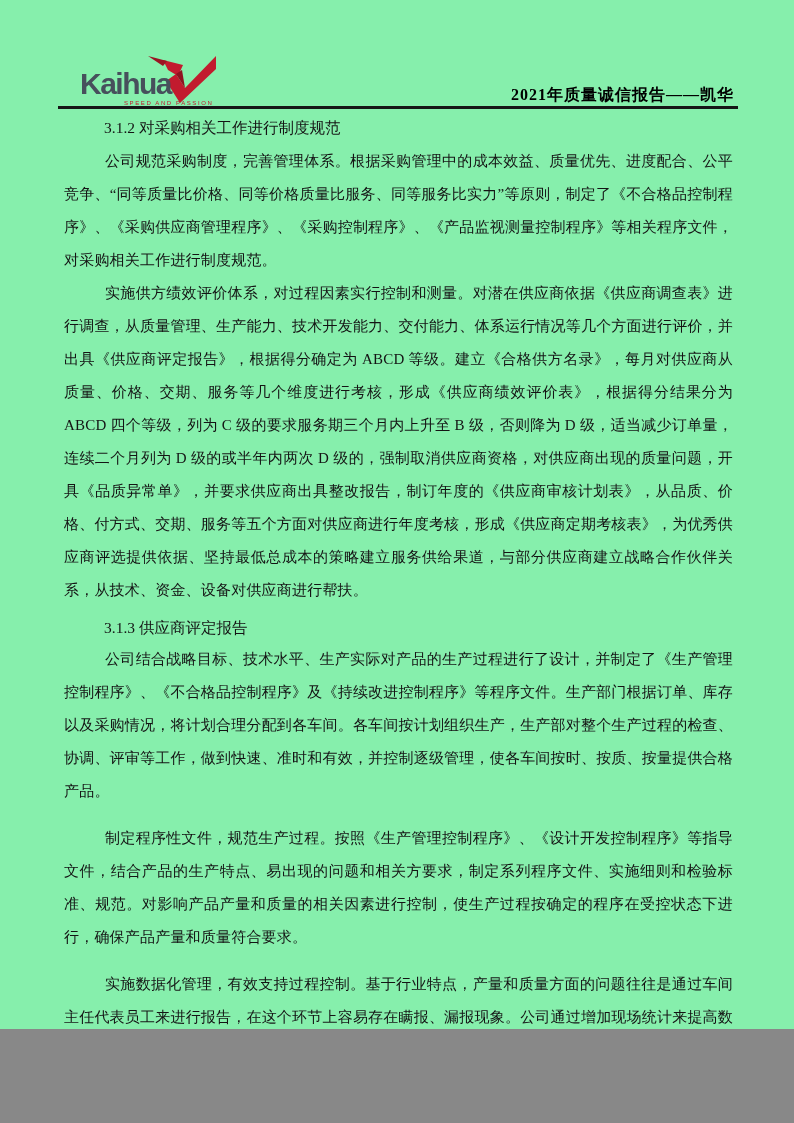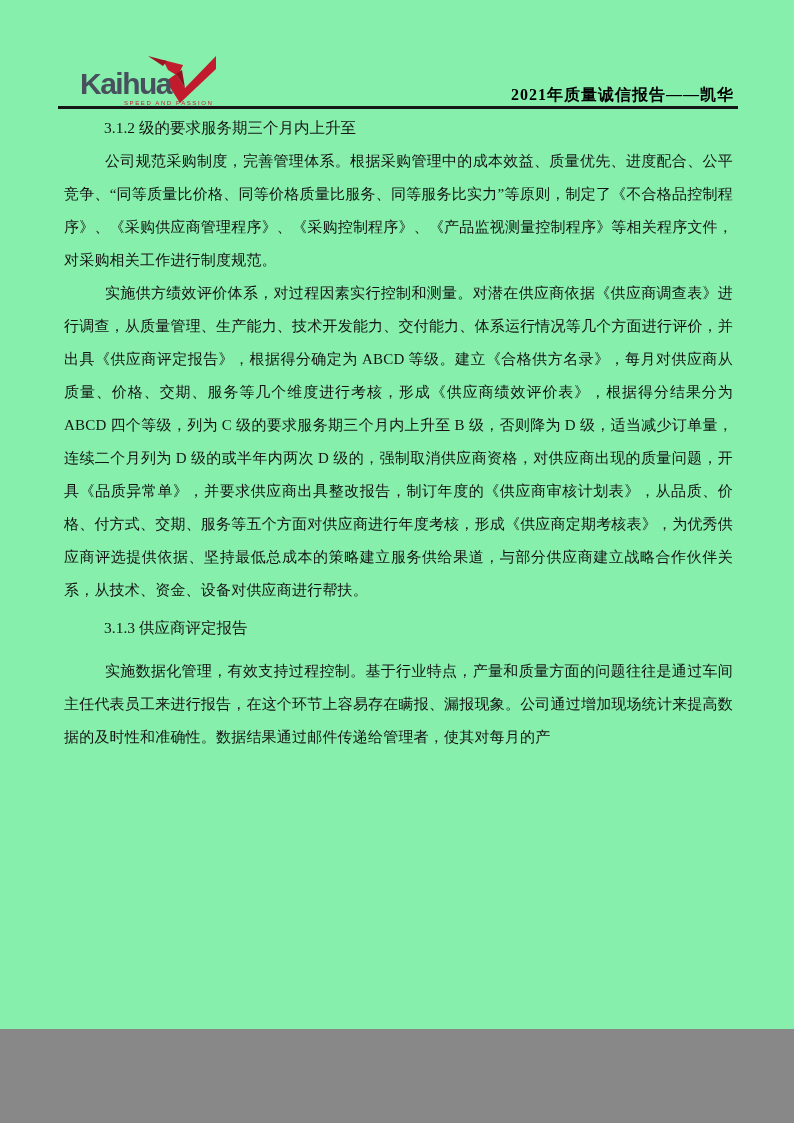--- a/index.html
+++ b/index.html
@@ -68,29 +68,31 @@
       <text x="46" y="52" font-family="Liberation Sans, sans-serif" font-size="6" fill="#c21b2e" letter-spacing="1.6">SPEED AND PASSION</text>
     </svg>
   </div>
 
   <div class="header-title">2021年质量诚信报告——凯华</div>
 
   <div class="header-rule"></div>
 
   <div class="content">
 
-    <h2 class="sec-heading">3.1.2 级的要求服务期三个月内上升至</h2>
+    <h2 class="sec-heading">3.1.2 对采购相关工作进行制度规范</h2>
 
     <p>公司规范采购制度，完善管理体系。根据采购管理中的成本效益、质量优先、进度配合、公平竞争、“同等质量比价格、同等价格质量比服务、同等服务比实力”等原则，制定了《不合格品控制程序》、《采购供应商管理程序》、《采购控制程序》、《产品监视测量控制程序》等相关程序文件，对采购相关工作进行制度规范。</p>
 
     <p>实施供方绩效评价体系，对过程因素实行控制和测量。对潜在供应商依据《供应商调查表》进行调查，从质量管理、生产能力、技术开发能力、交付能力、体系运行情况等几个方面进行评价，并出具《供应商评定报告》，根据得分确定为 ABCD 等级。建立《合格供方名录》，每月对供应商从质量、价格、交期、服务等几个维度进行考核，形成《供应商绩效评价表》，根据得分结果分为 ABCD 四个等级，列为 C 级的要求服务期三个月内上升至 B 级，否则降为 D 级，适当减少订单量，连续二个月列为 D 级的或半年内两次 D 级的，强制取消供应商资格，对供应商出现的质量问题，开具《品质异常单》，并要求供应商出具整改报告，制订年度的《供应商审核计划表》，从品质、价格、付方式、交期、服务等五个方面对供应商进行年度考核，形成《供应商定期考核表》，为优秀供应商评选提供依据、坚持最低总成本的策略建立服务供给果道，与部分供应商建立战略合作伙伴关系，从技术、资金、设备对供应商进行帮扶。</p>
 
     <h2 class="sec-heading second">3.1.3 供应商评定报告</h2>
 
+    <p>公司结合战略目标、技术水平、生产实际对产品的生产过程进行了设计，并制定了《生产管理控制程序》、《不合格品控制程序》及《持续改进控制程序》等程序文件。生产部门根据订单、库存以及采购情况，将计划合理分配到各车间。各车间按计划组织生产，生产部对整个生产过程的检查、协调、评审等工作，做到快速、准时和有效，并控制逐级管理，使各车间按时、按质、按量提供合格产品。</p>
 
+    <p class="gap-before">制定程序性文件，规范生产过程。按照《生产管理控制程序》、《设计开发控制程序》等指导文件，结合产品的生产特点、易出现的问题和相关方要求，制定系列程序文件、实施细则和检验标准、规范。对影响产品产量和质量的相关因素进行控制，使生产过程按确定的程序在受控状态下进行，确保产品产量和质量符合要求。</p>
 
     <p class="gap-before">实施数据化管理，有效支持过程控制。基于行业特点，产量和质量方面的问题往往是通过车间主任代表员工来进行报告，在这个环节上容易存在瞒报、漏报现象。公司通过增加现场统计来提高数据的及时性和准确性。数据结果通过邮件传递给管理者，使其对每月的产</p>
 
   </div>
 
   <div class="page-number">9</div>
 
 </div>
 
 </body></html>

